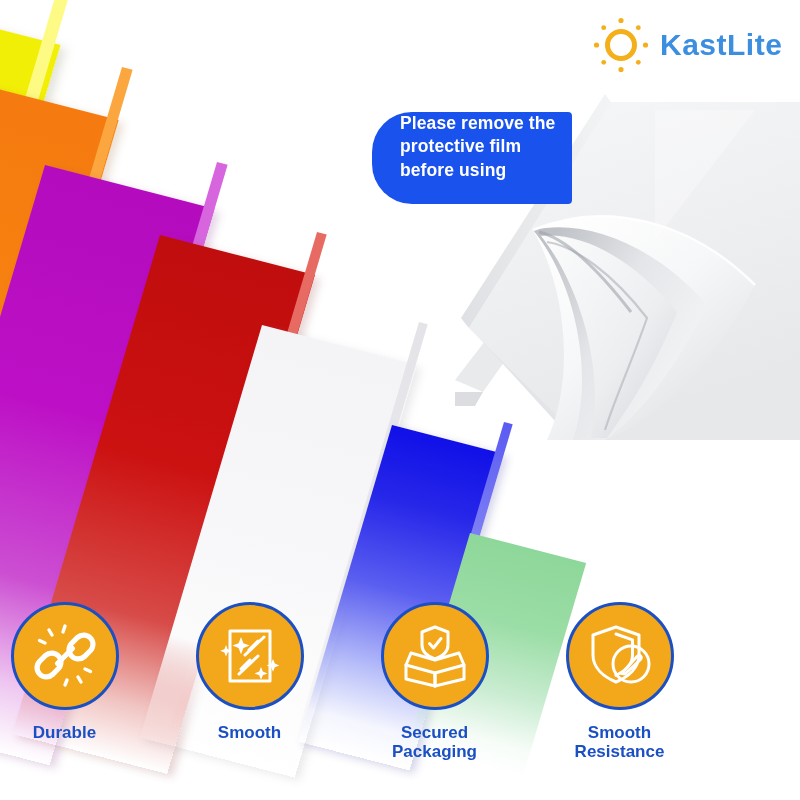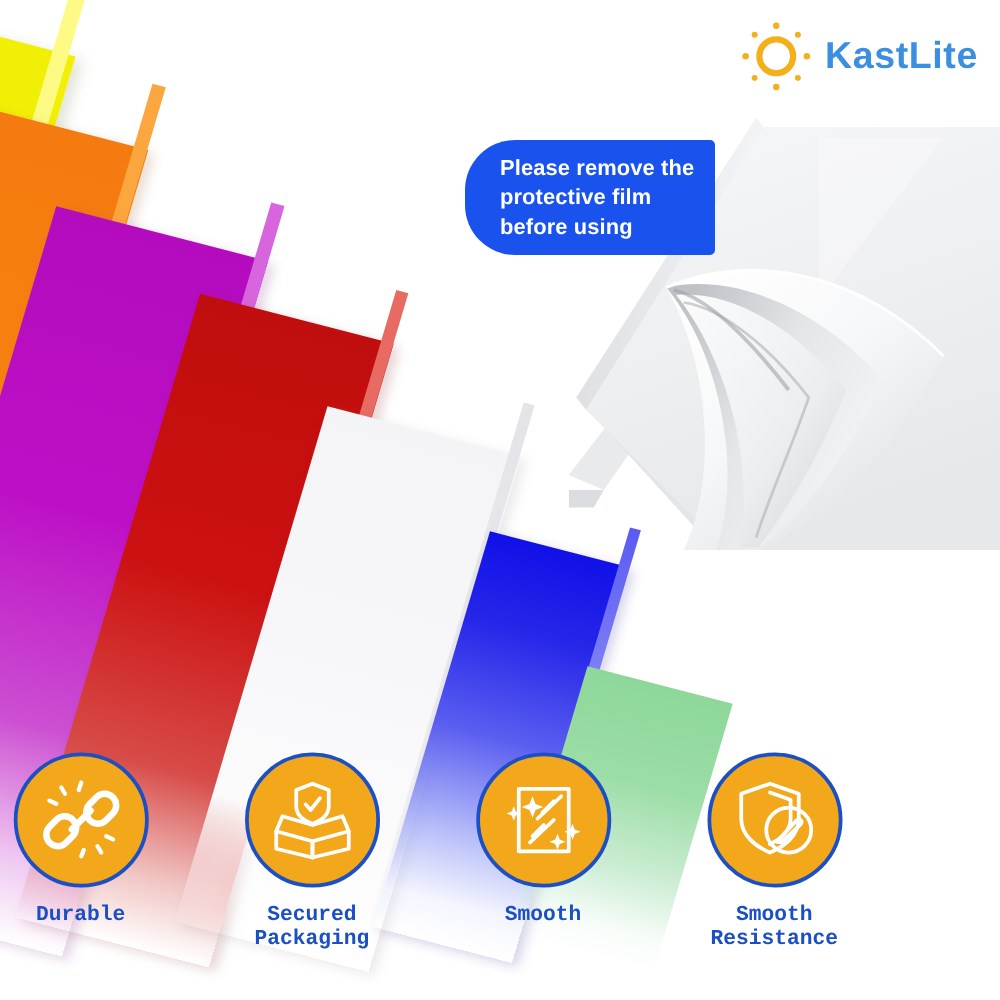--- a/index.html
+++ b/index.html
@@ -142,42 +142,40 @@
   }
 
   
   .callout {
     position: absolute;
     left: 372px; top: 112px;
     width: 200px; height: 92px;
     background: #1a52ee;
     border-radius: 40px 4px 4px 40px;
     display: flex;
-    align-items: center;
     padding: 0 0 0 28px;
     box-sizing: border-box;
   }
   .callout-text {
     color: #ffffff;
     font-size: 17.5px;
     font-weight: bold;
     line-height: 1.33;
     white-space: pre-line;
     letter-spacing: 0.1px;
   }
 
   
   .features {
     position: absolute;
     left: 0; bottom: 38px;
     width: 684px;
     display: flex;
     justify-content: center;
     gap: 56px;
-    font-family: Liberation Mono, monospace;
   }
   .feature {
     width: 140px;
     display: flex;
     flex-direction: column;
     align-items: center;
   }
   .feature-circle {
     width: 108px; height: 108px;
     border-radius: 50%;
@@ -323,52 +321,52 @@
           </g>
         </svg>
       </div>
       <div class="feature-label">Durable</div>
     </div>
 
     <div class="feature">
       <div class="feature-circle">
         <svg width="66" height="66" viewBox="0 0 66 66">
           <g fill="none" stroke="#ffffff" stroke-width="3" stroke-linejoin="round" stroke-linecap="round">
+            <rect x="13" y="8" width="40" height="50"></rect>
+            <path d="M28 32 L47 14"></path>
+            <path d="M22 51 L41 33"></path>
+            <path d="M24 46 L33 37"></path>
+            <path d="M32 27 L41 18"></path>
+          </g>
+          <g fill="#ffffff">
+            <path d="M24 14 L26.4 20.2 L32.6 22.6 L26.4 25 L24 31.2 L21.6 25 L15.4 22.6 L21.6 20.2 Z"></path>
+            <path d="M9 22 L10.6 26.2 L14.8 27.8 L10.6 29.4 L9 33.6 L7.4 29.4 L3.2 27.8 L7.4 26.2 Z"></path>
+            <path d="M56 36 L57.8 40.6 L62.4 42.4 L57.8 44.2 L56 48.8 L54.2 44.2 L49.6 42.4 L54.2 40.6 Z"></path>
+            <path d="M44 44 L45.8 48.6 L50.4 50.4 L45.8 52.2 L44 56.8 L42.2 52.2 L37.6 50.4 L42.2 48.6 Z"></path>
+          </g>
+        </svg>
+      </div>
+      <div class="feature-label">Smooth</div>
+    </div>
+
+    <div class="feature">
+      <div class="feature-circle">
+        <svg width="66" height="66" viewBox="0 0 66 66">
+          <g fill="none" stroke="#ffffff" stroke-width="3" stroke-linejoin="round" stroke-linecap="round">
             <path d="M33 4 L46 9 V22 C46 29 40 33.5 33 36 C26 33.5 20 29 20 22 V9 Z"></path>
             <path d="M27.5 20.5 L31.5 25 L39 15.5"></path>
             <path d="M33 37 L9 30 L4 42 L33 50 L62 42 L57 30 L33 37 Z"></path>
             <path d="M4 42 V56 L33 63 V50"></path>
             <path d="M62 42 V56 L33 63"></path>
             <path d="M33 50 V63"></path>
           </g>
         </svg>
       </div>
       <div class="feature-label">Secured
 Packaging</div>
-    </div>
-
-    <div class="feature">
-      <div class="feature-circle">
-        <svg width="66" height="66" viewBox="0 0 66 66">
-          <g fill="none" stroke="#ffffff" stroke-width="3" stroke-linejoin="round" stroke-linecap="round">
-            <rect x="13" y="8" width="40" height="50"></rect>
-            <path d="M28 32 L47 14"></path>
-            <path d="M22 51 L41 33"></path>
-            <path d="M24 46 L33 37"></path>
-            <path d="M32 27 L41 18"></path>
-          </g>
-          <g fill="#ffffff">
-            <path d="M24 14 L26.4 20.2 L32.6 22.6 L26.4 25 L24 31.2 L21.6 25 L15.4 22.6 L21.6 20.2 Z"></path>
-            <path d="M9 22 L10.6 26.2 L14.8 27.8 L10.6 29.4 L9 33.6 L7.4 29.4 L3.2 27.8 L7.4 26.2 Z"></path>
-            <path d="M56 36 L57.8 40.6 L62.4 42.4 L57.8 44.2 L56 48.8 L54.2 44.2 L49.6 42.4 L54.2 40.6 Z"></path>
-            <path d="M44 44 L45.8 48.6 L50.4 50.4 L45.8 52.2 L44 56.8 L42.2 52.2 L37.6 50.4 L42.2 48.6 Z"></path>
-          </g>
-        </svg>
-      </div>
-      <div class="feature-label">Smooth</div>
     </div>
 
     <div class="feature">
       <div class="feature-circle">
         <svg width="66" height="66" viewBox="0 0 66 66">
           <g fill="none" stroke="#ffffff" stroke-width="3" stroke-linejoin="round" stroke-linecap="round">
             <path d="M29 4 L52 12 V32 C52 45 41 54 29 59 C17 54 6 45 6 32 V12 Z"></path>
             <path d="M29 11 L45.5 16.8 V32 C45.5 41.5 37.5 48.5 29 52.3"></path>
             <circle cx="44" cy="41" r="18"></circle>
             <path d="M34.5 50.5 L50 33.5 C52.5 31 55.5 33.5 53.5 36.5 L38 51 Z"></path>

